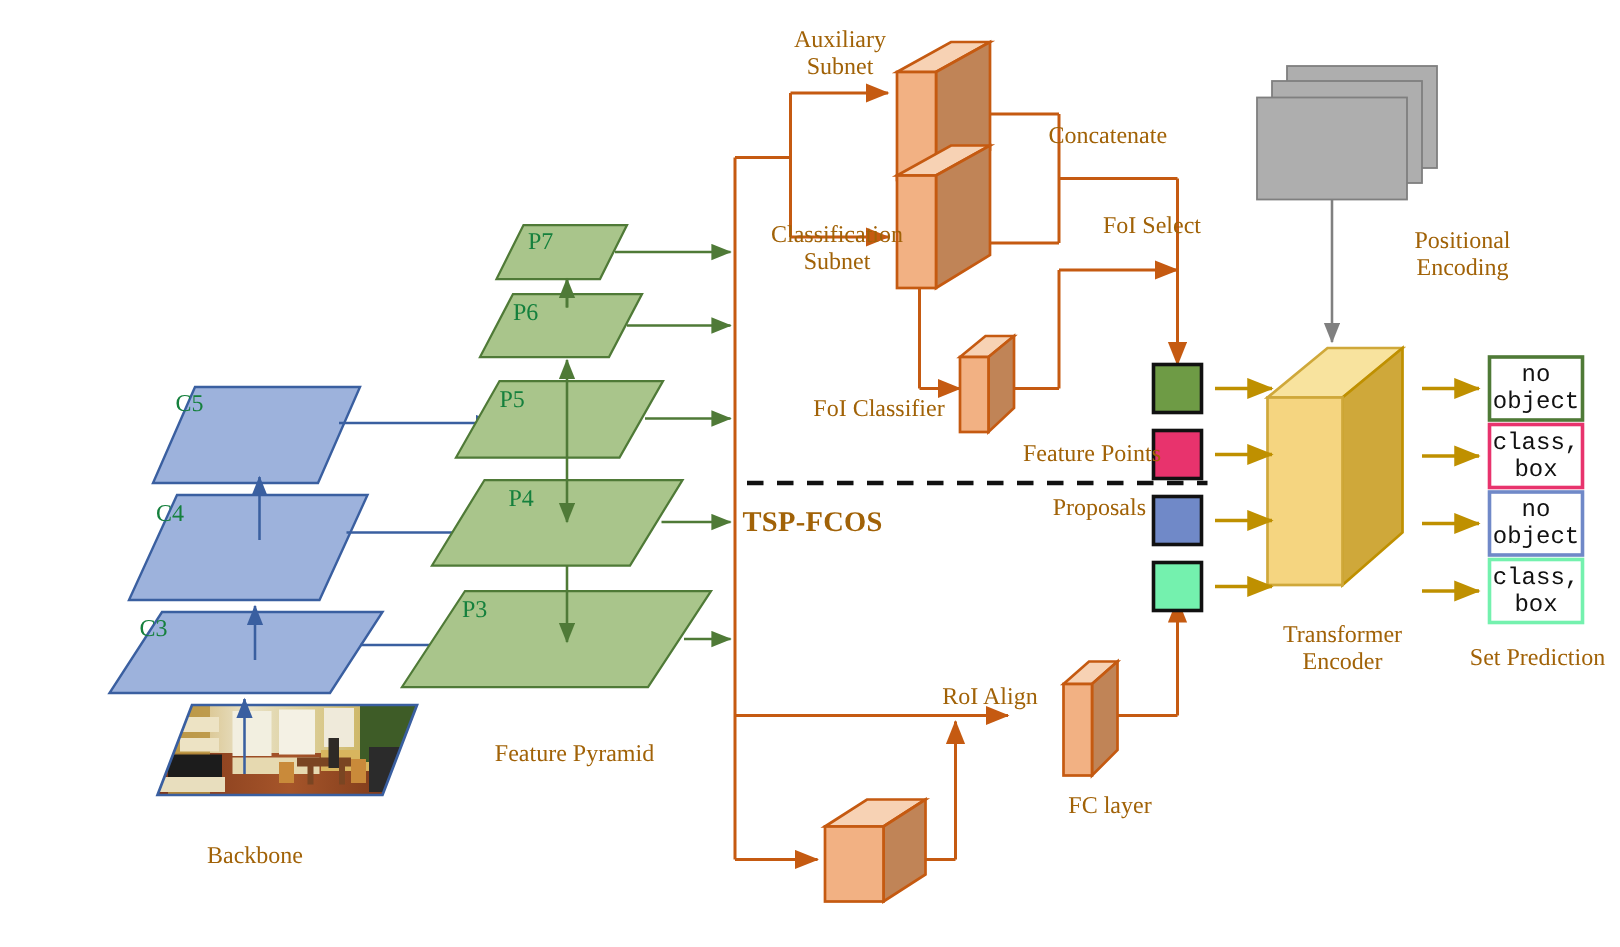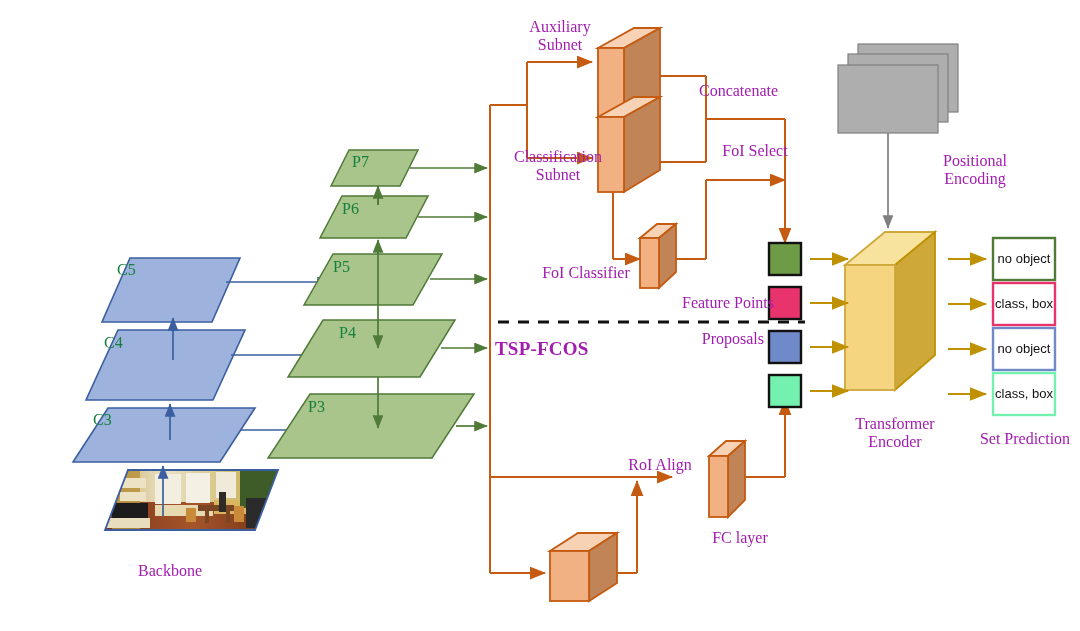--- a/index.html
+++ b/index.html
@@ -1,23 +1,23 @@
 <!DOCTYPE html>
 <html><head>
 <meta charset="utf-8">
 <style>
   html,body{margin:0;padding:0;background:#ffffff;}
   body{width:1080px;height:631px;overflow:hidden;font-family:"Liberation Serif",serif;}
   #stage{position:relative;width:1080px;height:631px;background:#fff;}
   svg#diagram{position:absolute;left:0;top:0;width:1080px;height:631px;}
-  .lbl{position:absolute;font-family:"Liberation Serif",serif;color:#a21caf;
+  .lbl{position:absolute;font-family:"Liberation Serif",serif;color:#a16207;
        text-align:center;line-height:1.12;white-space:pre-line;}
   .lbl.md{font-size:16px;}
   .lbl.bold{font-weight:bold;font-size:19px;letter-spacing:.2px;}
-  .boxlbl{position:absolute;font-family:Liberation Sans, sans-serif;font-size:13px;
+  .boxlbl{position:absolute;font-family:Liberation Mono, monospace;font-size:16px;
           color:#111;text-align:center;line-height:1.14;
           display:flex;align-items:center;justify-content:center;}
   .pname{position:absolute;font-family:"Liberation Serif",serif;font-size:16px;color:#15803d;}
 </style>
 </head>
 <body>
 
 <div id="stage">
 
 <svg id="diagram" viewBox="0 0 1080 631">
@@ -220,27 +220,28 @@
 <span class="pname" style="left:117px;top:261px;">C5</span>
 <span class="pname" style="left:104px;top:334px;">C4</span>
 <span class="pname" style="left:93px;top:411px;">C3</span>
 <div class="lbl md" style="left:105px;top:562px;width:130px;">Backbone</div>
 
 <span class="pname" style="left:352px;top:153px;">P7</span>
 <span class="pname" style="left:342px;top:200px;">P6</span>
 <span class="pname" style="left:333px;top:258px;">P5</span>
 <span class="pname" style="left:339px;top:324px;">P4</span>
 <span class="pname" style="left:308px;top:398px;">P3</span>
+<div class="lbl md" style="left:303px;top:494px;width:160px;">Feature Pyramid</div>
 
 <div class="lbl md" style="left:500px;top:18px;width:120px;">Auxiliary
 Subnet</div>
 <div class="lbl md" style="left:493px;top:148px;width:130px;">Classification
 Subnet</div>
 <div class="lbl md" style="left:676px;top:82px;width:125px;">Concatenate</div>
-<div class="lbl md" style="left:705px;top:142px;width:100px;">FoI Select</div>
+<div class="lbl md" style="left:705px;top:142px;width:100px;padding-left:13px;">FoI Select</div>
 <div class="lbl md" style="left:531px;top:264px;width:110px;">FoI Classifier</div>
 
 <div class="lbl md" style="left:605px;top:456px;width:110px;">RoI Align</div>
 <div class="lbl md" style="left:690px;top:529px;width:100px;">FC layer</div>
 
 <div class="lbl bold" style="left:495px;top:290px;width:130px;text-align:left;margin-top:48px;">TSP-FCOS</div>
 
 <div class="lbl md" style="left:664px;top:294px;width:110px;text-align:right;">Feature Points</div>
 <div class="lbl md" style="left:674px;top:330px;width:90px;text-align:right;">Proposals</div>
 

